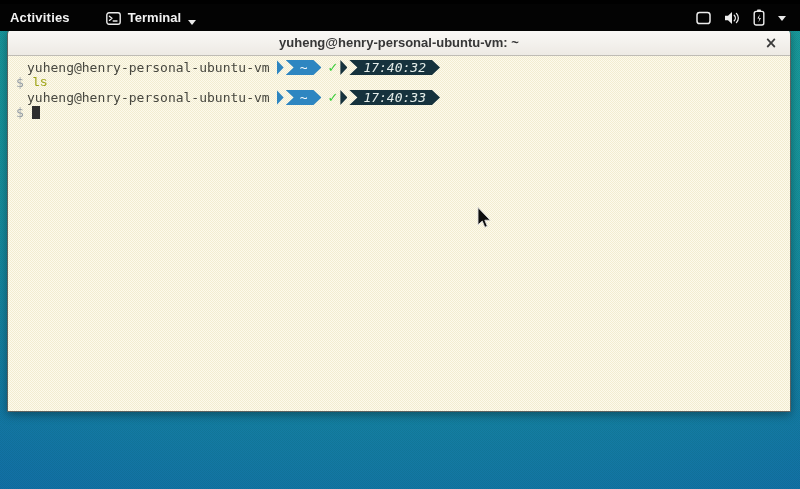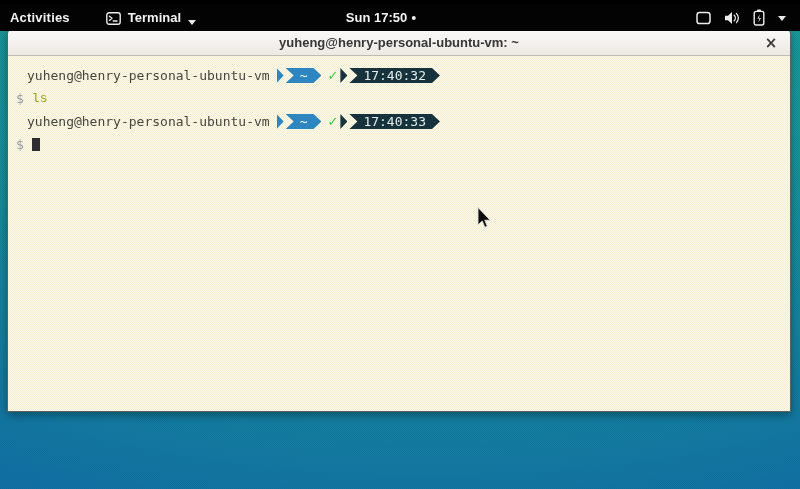--- a/index.html
+++ b/index.html
@@ -66,32 +66,32 @@
   
   .term {
     position:absolute; left:0; right:0; top:27px; bottom:0;
     background-color:#f5efd5;
     background-image:conic-gradient(var(--term-bg-a) 25%, var(--term-bg-b) 0 50%, var(--term-bg-a) 0 75%, var(--term-bg-b) 0);
     background-size:2px 2px;
     padding:4px 2px 0 8px;
     font-family:"DejaVu Sans Mono", "Liberation Mono", monospace;
     font-size:13px;
   }
-  .tline { display:flex; align-items:center; height:15px; white-space:pre;margin-top:8px; }
+  .tline { display:flex; align-items:center; height:15px; white-space:pre; }
   .user-host { margin-left:11px; color:var(--user-text); }
 
   .pl-tri { width:7px; height:15px; clip-path:polygon(0 0, 100% 50%, 0 100%); flex:0 0 auto; }
   .pl-tri.blue { background:var(--pl-blue); margin-left:7px; }
   .pl-tri.dark { background:var(--pl-dark); margin-left:2px; }
   .pl-seg {
     height:15px; line-height:15px; padding:0 14px; margin-left:2px; flex:0 0 auto;
     clip-path:polygon(0 0, calc(100% - 8px) 0, 100% 50%, calc(100% - 8px) 100%, 0 100%, 8px 50%);
   }
   .pl-seg.blue { background:var(--pl-blue); color:#f4f8fb; }
-  .pl-seg.dark { background:var(--pl-dark); color:var(--pl-dark-text); }
+  .pl-seg.dark { background:var(--pl-dark); color:var(--pl-dark-text);font-style:italic; }
   .check { color:var(--check-green); margin-left:6px; font-family:"DejaVu Sans", sans-serif; font-weight:600; }
 
   .dollar { color:var(--dollar-gray); }
   .cmd { color:var(--cmd-olive); margin-left:8px;font-family:Liberation Mono, monospace; }
   .listing { color:var(--dir-teal); white-space:pre; }
   .cursor-block { display:inline-block; width:8px; height:13px; background:var(--cursor-block); margin-left:8px; }
 
   
   .mouse { position:absolute; left:477px; top:207px; z-index:9; }
 </style>
@@ -108,24 +108,20 @@
       <svg width="15" height="13" viewBox="0 0 15 13">
         <rect x="0.8" y="0.8" width="13.4" height="11.4" rx="2.2" fill="none" stroke="#ececec" stroke-width="1.4"></rect>
         <path d="M3.4 4.2 L6 6.3 L3.4 8.4" fill="none" stroke="#ececec" stroke-width="1.3" stroke-linecap="round" stroke-linejoin="round"></path>
         <line x1="7.2" y1="9" x2="11" y2="9" stroke="#ececec" stroke-width="1.3" stroke-linecap="round"></line>
       </svg>
     </span>
     <span>Terminal</span>
     <span class="caret-down"></span>
   </span>
 
-  <span class="clock-area">
-    <span>Sun 17:50</span>
-    <span class="notif-dot"></span>
-  </span>
 
   <span class="status-area">
     <span style="display:inline-flex">
       <svg width="15" height="14" viewBox="0 0 15 14">
         <rect x="1" y="1.5" width="13" height="11" rx="2.6" fill="none" stroke="#ececec" stroke-width="1.5"></rect>
       </svg>
     </span>
     <span style="display:inline-flex">
       <svg width="16" height="14" viewBox="0 0 16 14">
         <path d="M1 4.8 h3 L8 1 v12 L4 9.2 h-3 z" fill="#ececec"></path>

